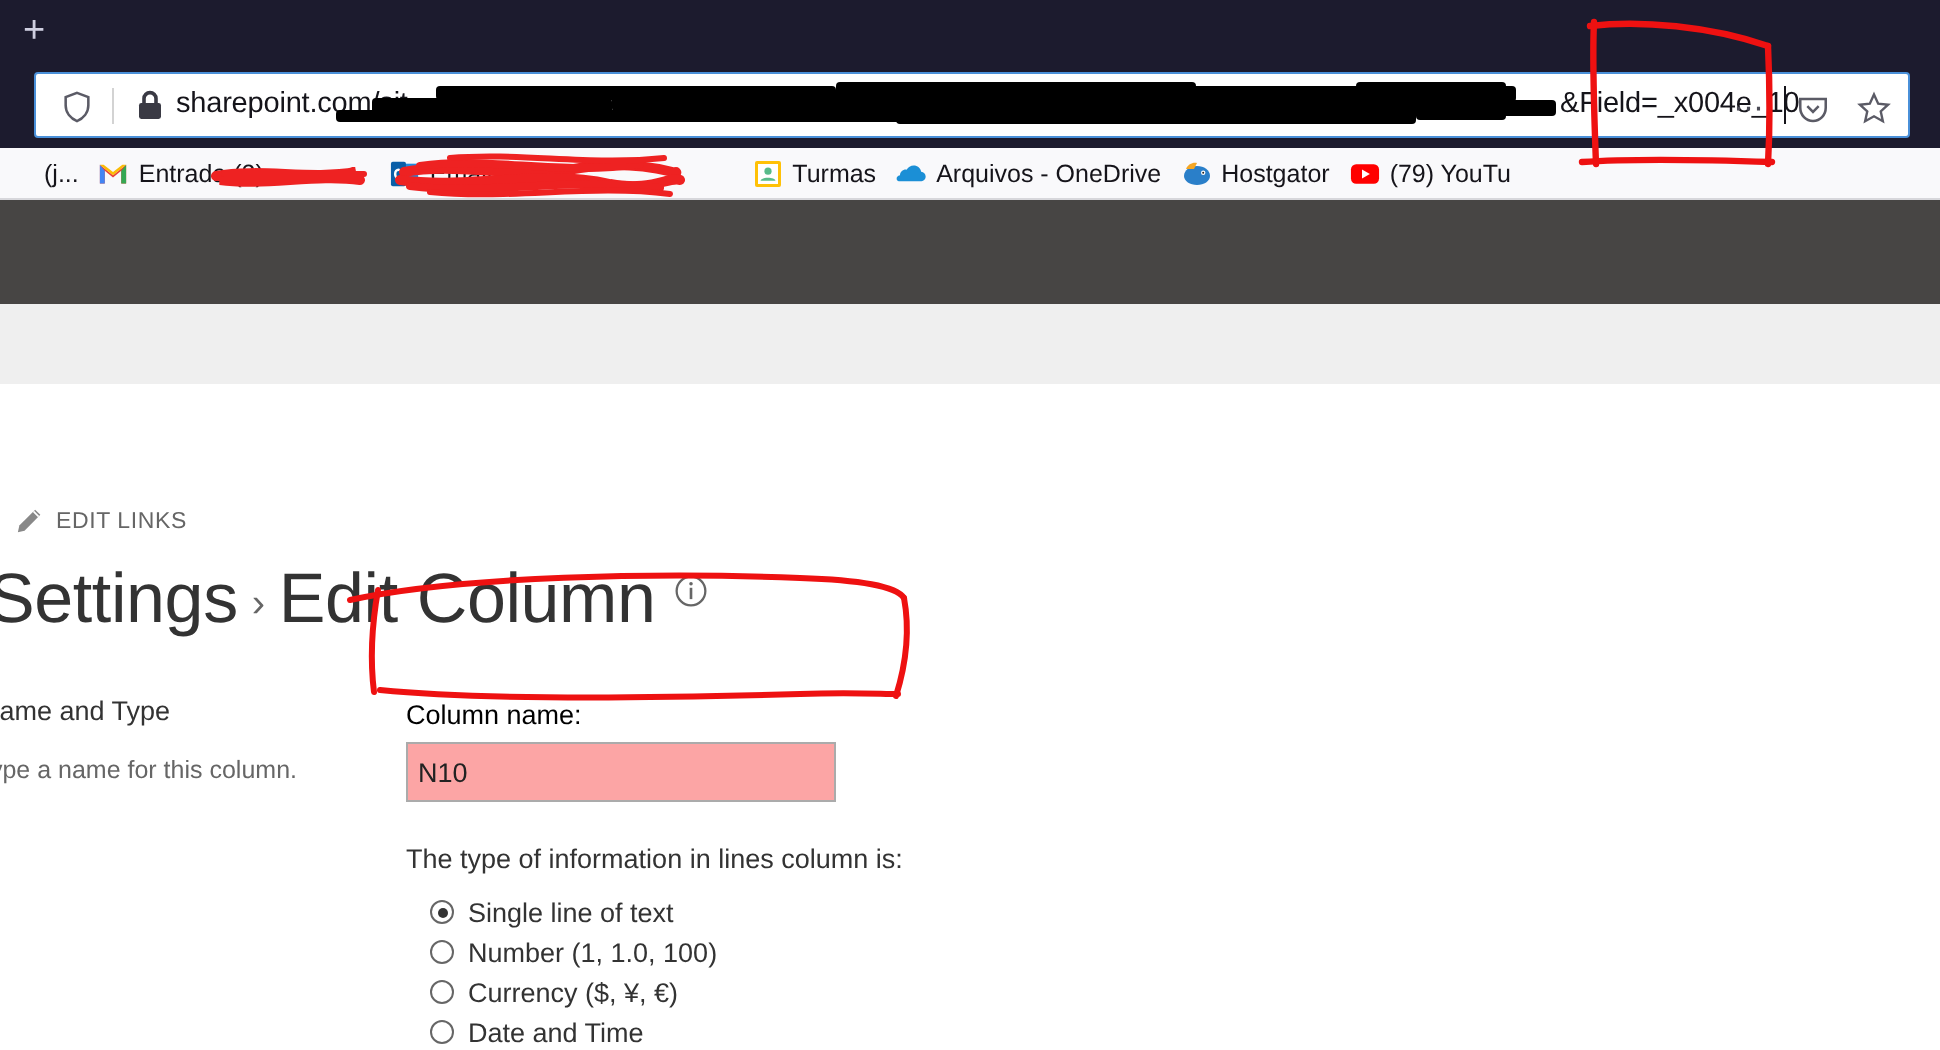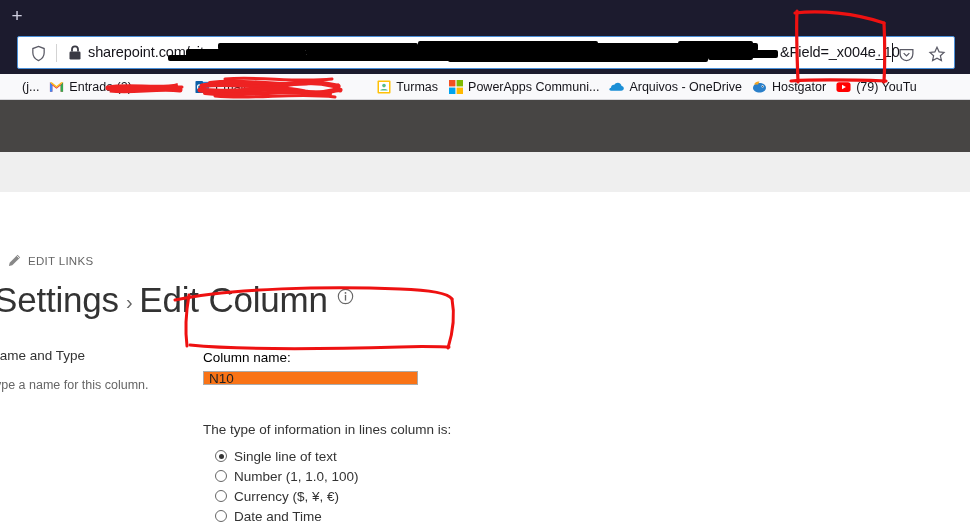--- a/index.html
+++ b/index.html
@@ -146,23 +146,23 @@
   }
   .secthelp {
     position: absolute; left: -12px; top: 138px;
     font-size: 12.5px; color: #666666; white-space: nowrap;
   }
 
   .fieldwrap { position: absolute; left: 203px; top: 110px; }
   .fieldlabel { font-size: 13.5px; color: #000000; }
   .textinput {
     display: block; margin-top: 6px;
-    width: 215px; height: 14px;
+    width: 215px; height: 30px;
     border: 1px solid #ababab;
-    background: #f97316;
+    background: #fca5a5;
     font-family: "Liberation Sans", sans-serif;
     font-size: 13.5px; color: #222222;
     padding: 1px 5px;
     outline: none;
   }
 
   .typeprompt {
     position: absolute; left: 203px; top: 182px;
     font-size: 13.5px; color: #333333;
   }
@@ -286,31 +286,20 @@
           <rect x="0.5" y="0.5" width="13" height="13" rx="1" fill="#ffc107"></rect>
           <rect x="2" y="2" width="10" height="10" fill="#ffffff"></rect>
           <circle cx="7" cy="5.6" r="1.8" fill="#57bb8a"></circle>
           <path d="M3.3 10.4 C3.3 8.4 10.7 8.4 10.7 10.4 Z" fill="#57bb8a"></path>
         </svg>
       </span>
       <span class="bmlabel">Turmas</span>
     </span>
 
 
-    <span class="bm">
-      <span class="bmicon">
-        <svg width="14" height="14" viewBox="0 0 14 14">
-          <rect x="0" y="0" width="6.4" height="6.4" fill="#f25022"></rect>
-          <rect x="7.6" y="0" width="6.4" height="6.4" fill="#7fba00"></rect>
-          <rect x="0" y="7.6" width="6.4" height="6.4" fill="#00a4ef"></rect>
-          <rect x="7.6" y="7.6" width="6.4" height="6.4" fill="#ffb900"></rect>
-        </svg>
-      </span>
-      <span class="bmlabel">PowerApps Communi...</span>
-    </span>
 
     <span class="bm">
       <span class="bmicon">
         <svg width="16" height="11" viewBox="0 0 18 11">
           <path d="M5 10.5 H14.6 C16.5 10.5 17.8 9.2 17.8 7.6 C17.8 6.1 16.6 4.9 15.1 4.8 C14.8 2.6 12.9 1 10.6 1 C8.8 1 7.2 2 6.4 3.5 C4.3 3.2 2.4 4.8 2.4 6.9 C0.9 7.2 0.2 8.2 0.4 9.2 C0.6 10 1.3 10.5 2.2 10.5 Z" fill="#1b8fd6"></path>
         </svg>
       </span>
       <span class="bmlabel">Arquivos - OneDrive</span>
     </span>
 

